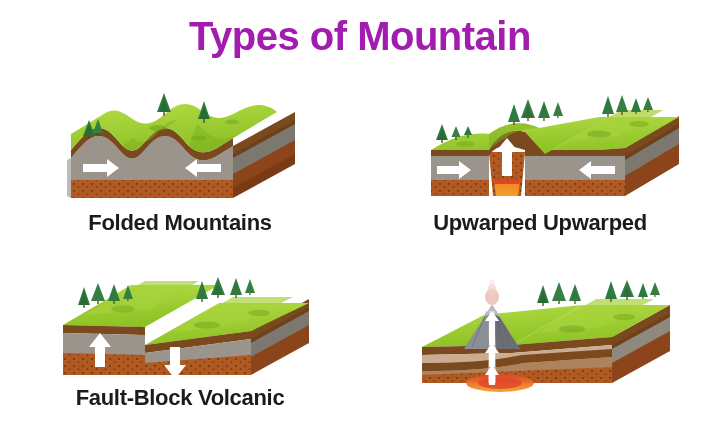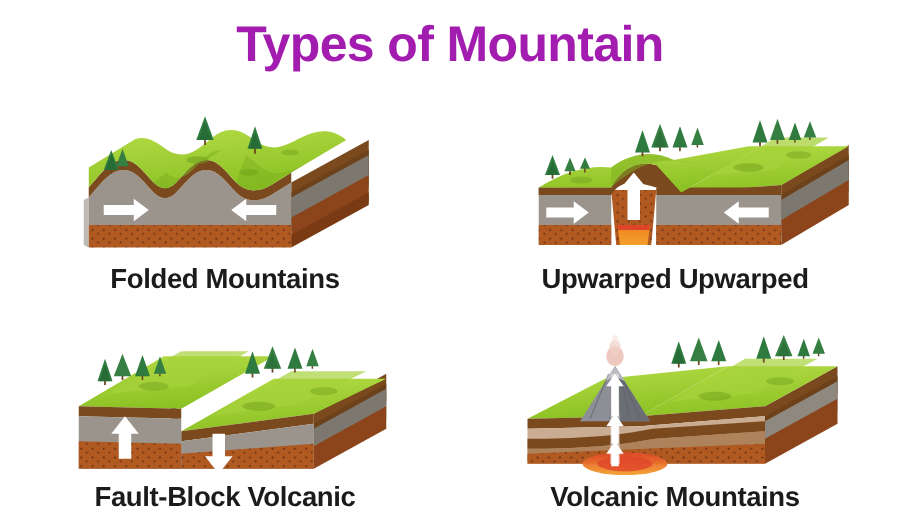--- a/index.html
+++ b/index.html
@@ -426,16 +426,15 @@
         <polygon points="219,10 225,28 213,28" fill="#2f7a3e"></polygon>
         <rect x="234.3" y="24" width="1.4" height="5" fill="#6b4320"></rect>
         <polygon points="235,9 242,26 228,26" fill="#367f42"></polygon>
         <polygon points="235,14 240,26 230,26" fill="#1f5c2c" opacity="0.4"></polygon>
         <rect x="250.3" y="24" width="1.2" height="4" fill="#6b4320"></rect>
         <polygon points="251,12 256,26 246,26" fill="#2f7a3e"></polygon>
         <rect x="262.3" y="22" width="1.2" height="4" fill="#6b4320"></rect>
         <polygon points="263,11 268,24 258,24" fill="#367f42"></polygon>
       </g>
     </svg>
-    <div class="caption">Volcanic Mountains</div>
   </div>
 
 </div>
 
 </body></html>

